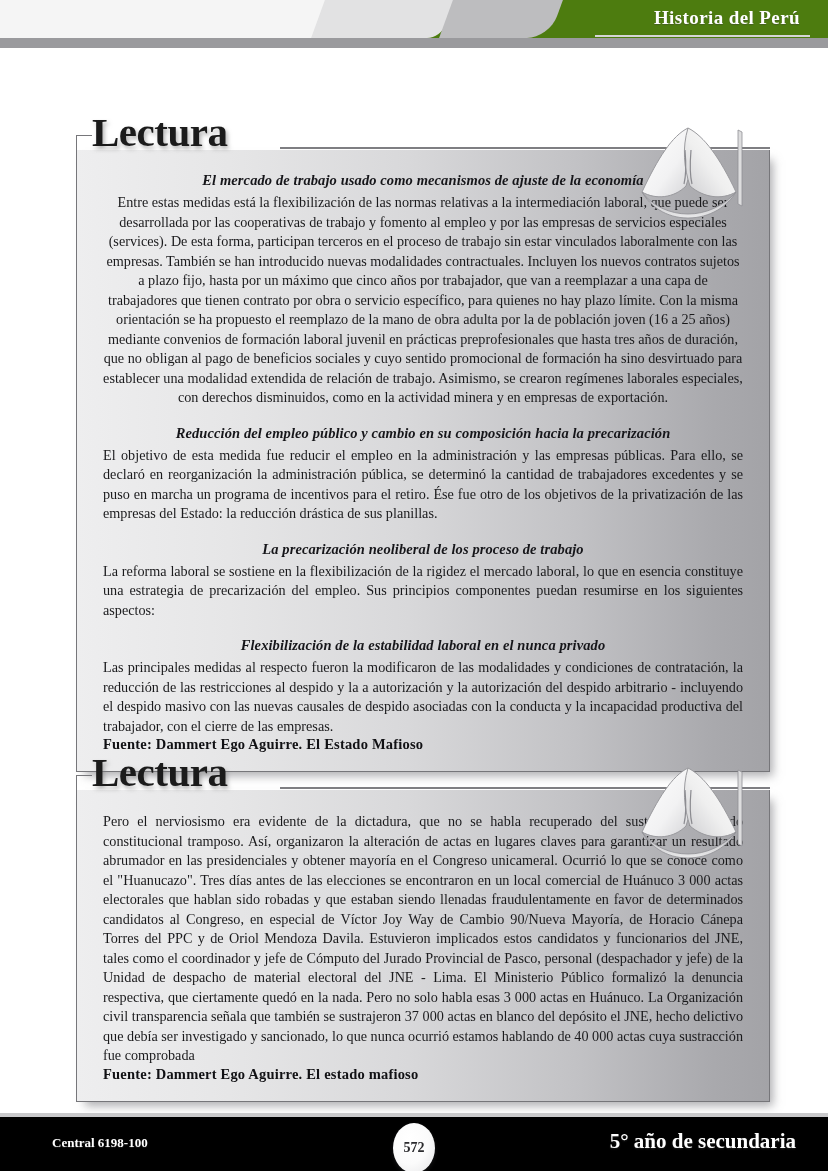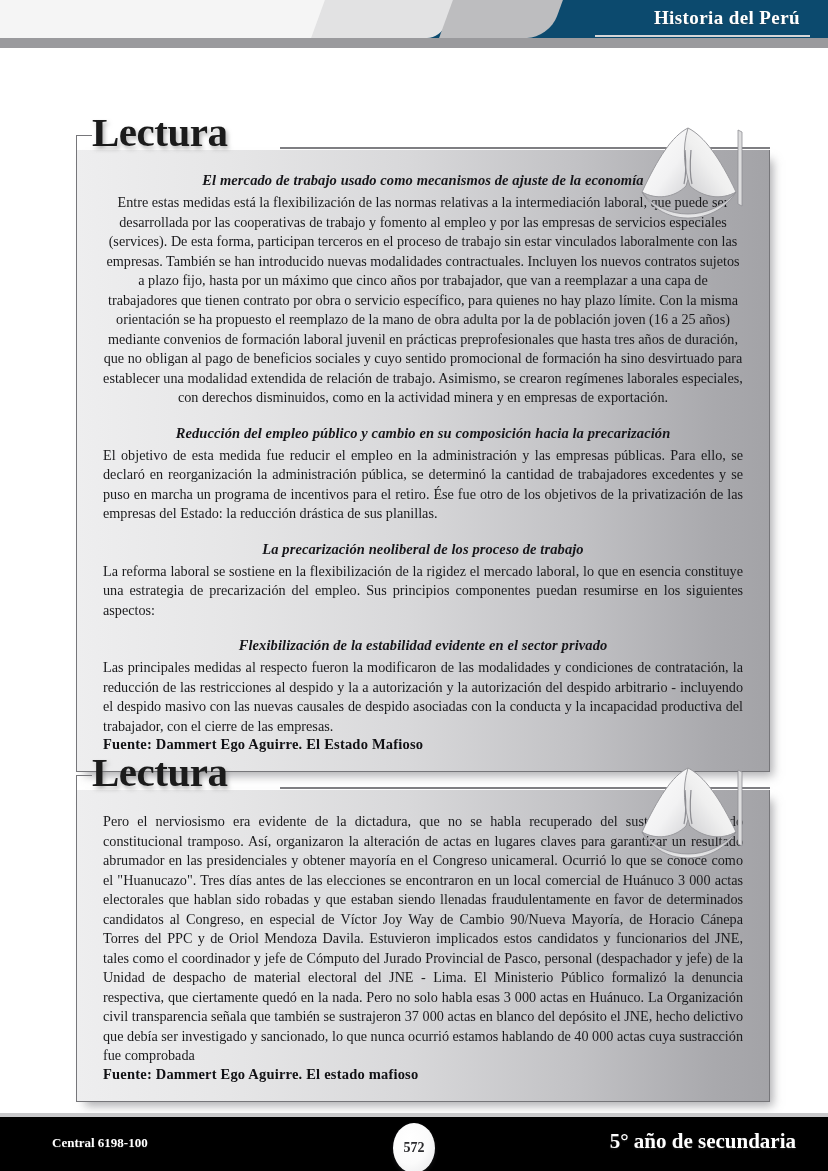--- a/index.html
+++ b/index.html
@@ -14,21 +14,21 @@
     overflow: hidden;
     position: relative;
   }
 
   
   .page-header {
     position: absolute;
     left: 0; top: 0;
     width: 828px;
     height: 48px;
-    background: #0c4a6e;
+    background: #4d7c0f;
     overflow: hidden;
   }
   .hdr-band {
     position: absolute;
     top: 0;
     height: 38px;
     transform: skewX(-20deg);
   }
   .hdr-band.b1 {
     left: -60px;
@@ -293,21 +293,21 @@
   <div class="box">
     <h3 class="sec-head first">El mercado de trabajo usado como mecanismos de ajuste de la economía</h3>
     <p class="body ragged">Entre estas medidas está la flexibilización de las normas relativas a la intermediación laboral, que puede ser desarrollada por las cooperativas de trabajo y fomento al empleo y por las empresas de servicios especiales (services). De esta forma, participan terceros en el proceso de trabajo sin estar vinculados laboralmente con las empresas. También se han introducido nuevas modalidades contractuales. Incluyen los nuevos contratos sujetos a plazo fijo, hasta por un máximo que cinco años por trabajador, que van a reemplazar a una capa de trabajadores que tienen contrato por obra o servicio específico, para quienes no hay plazo límite. Con la misma orientación se ha propuesto el reemplazo de la mano de obra adulta por la de población joven (16 a 25 años) mediante convenios de formación laboral juvenil en prácticas preprofesionales que hasta tres años de duración, que no obligan al pago de beneficios sociales y cuyo sentido promocional de formación ha sino desvirtuado para establecer una modalidad extendida de relación de trabajo. Asimismo, se crearon regímenes laborales especiales, con derechos disminuidos, como en la actividad minera y en empresas de exportación.</p>
 
     <h3 class="sec-head later">Reducción del empleo público y cambio en su composición hacia la precarización</h3>
     <p class="body">El objetivo de esta medida fue reducir el empleo en la administración y las empresas públicas. Para ello, se declaró en reorganización la administración pública, se determinó la cantidad de trabajadores excedentes y se puso en marcha un programa de incentivos para el retiro. Ése fue otro de los objetivos de la privatización de las empresas del Estado: la reducción drástica de sus planillas.</p>
 
     <h3 class="sec-head later">La precarización neoliberal de los proceso de trabajo</h3>
     <p class="body">La reforma laboral se sostiene en la flexibilización de la rigidez el mercado laboral, lo que en esencia constituye una estrategia de precarización del empleo. Sus principios componentes puedan resumirse en los siguientes aspectos:</p>
 
-    <h3 class="sec-head later">Flexibilización de la estabilidad evidente en el sector privado</h3>
+    <h3 class="sec-head later">Flexibilización de la estabilidad laboral en el nunca privado</h3>
     <p class="body">Las principales medidas al respecto fueron la modificaron de las modalidades y condiciones de contratación, la reducción de las restricciones al despido y la a autorización y la autorización del despido arbitrario - incluyendo el despido masivo con las nuevas causales de despido asociadas con la conducta y la incapacidad productiva del trabajador, con el cierre de las empresas.</p>
 
     <div class="fuente">Fuente: Dammert Ego Aguirre. El Estado Mafioso</div>
   </div>
 </div>
 
 <div class="lectura" id="lectura-2" style="top:790px;">
   <div class="lectura-title">Lectura</div>
   <div class="title-rule"></div>
 

